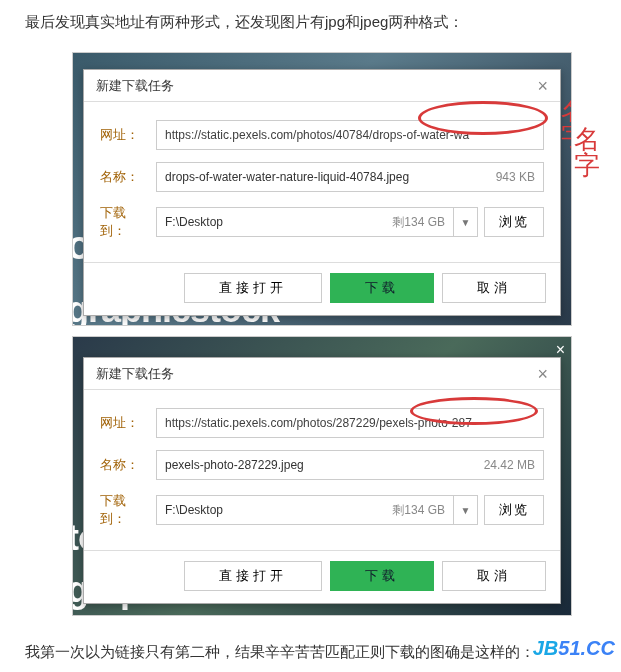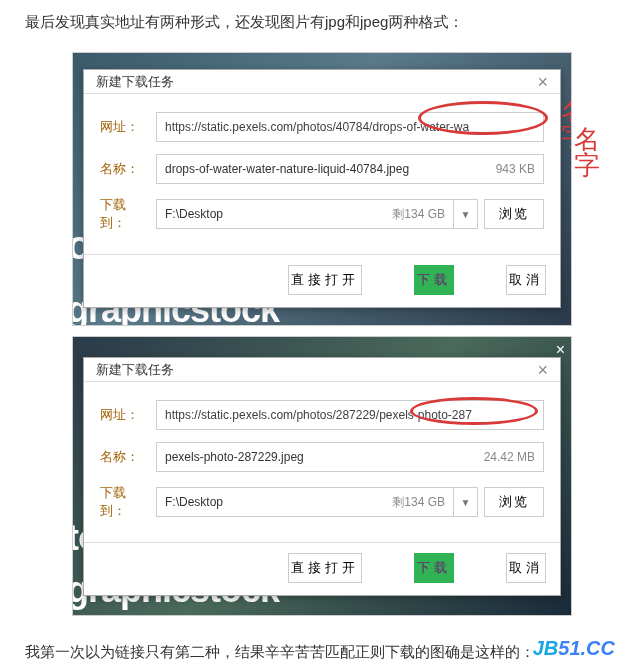--- a/index.html
+++ b/index.html
@@ -36,21 +36,21 @@
     .dialog {
       position: absolute;
       top: 16px;
       left: 10px;
       width: 478px;
       background: #fff;
       border: 1px solid #aaa;
       box-shadow: 0 2px 8px rgba(0,0,0,0.3);
     }
     .dialog-header {
-      height: 24px;
+      height: 32px;
       line-height: 38px;
       border-bottom: 1px solid #ddd;
       padding: 0 12px;
       font-size: 13px;
       color: #333;
       display: flex;
       justify-content: space-between;
       align-items: center;
     }
     .close-x {
@@ -123,32 +123,31 @@
     }
     .dialog-footer {
       border-top: 1px solid #ddd;
       padding: 10px 14px 12px;
       display: flex;
       justify-content: flex-end;
       gap: 8px;
     }
     .btn {
       height: 30px;
-      padding: 0 2px;
+      padding: 0 34px;
       border: 1px solid #ccc;
       background: #fff;
       font-size: 13px;
       cursor: pointer;
       letter-spacing: 4px;
-      margin-left: 44px;
     }
     .btn.primary {
       background: #2fb355;
       border-color: #2fb355;
-      color: #701a75;
+      color: #0f172a;
     }
     .anno-circle {
       position: absolute;
       border: 3px solid #d83a3a;
       border-radius: 50%;
       pointer-events: none;
     }
     .anno-text {
       position: absolute;
       color: #d83a3a;

